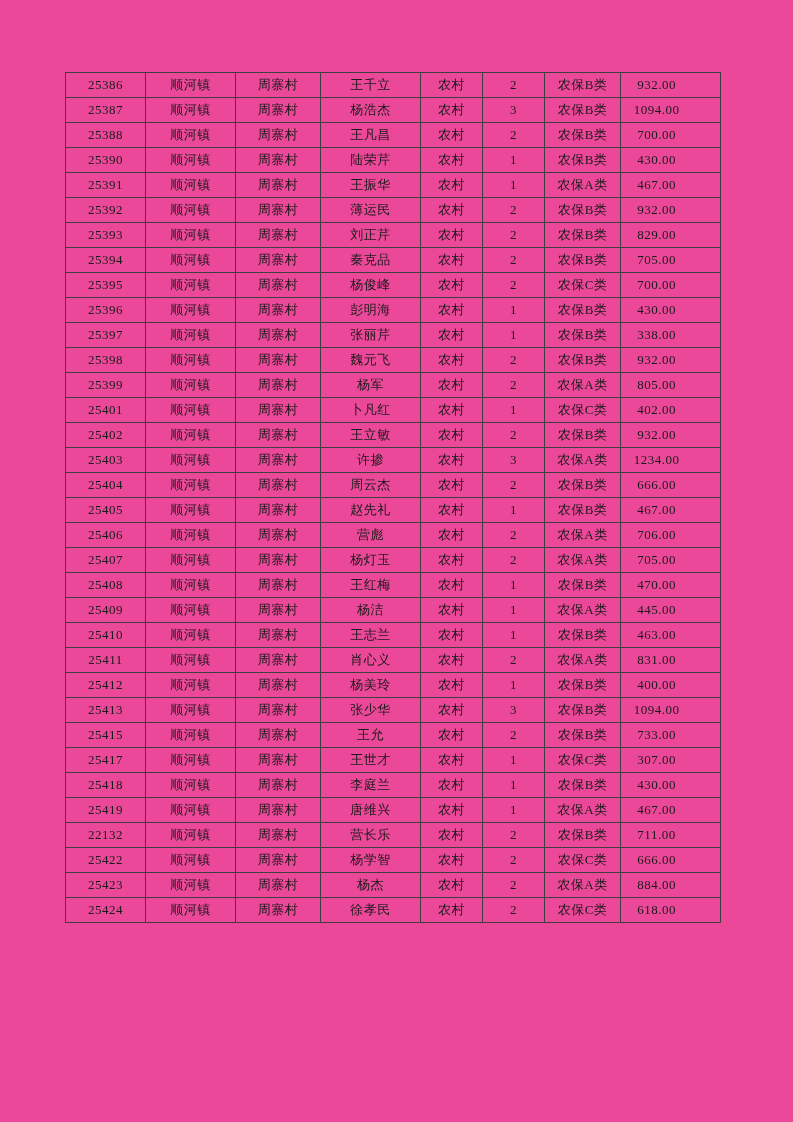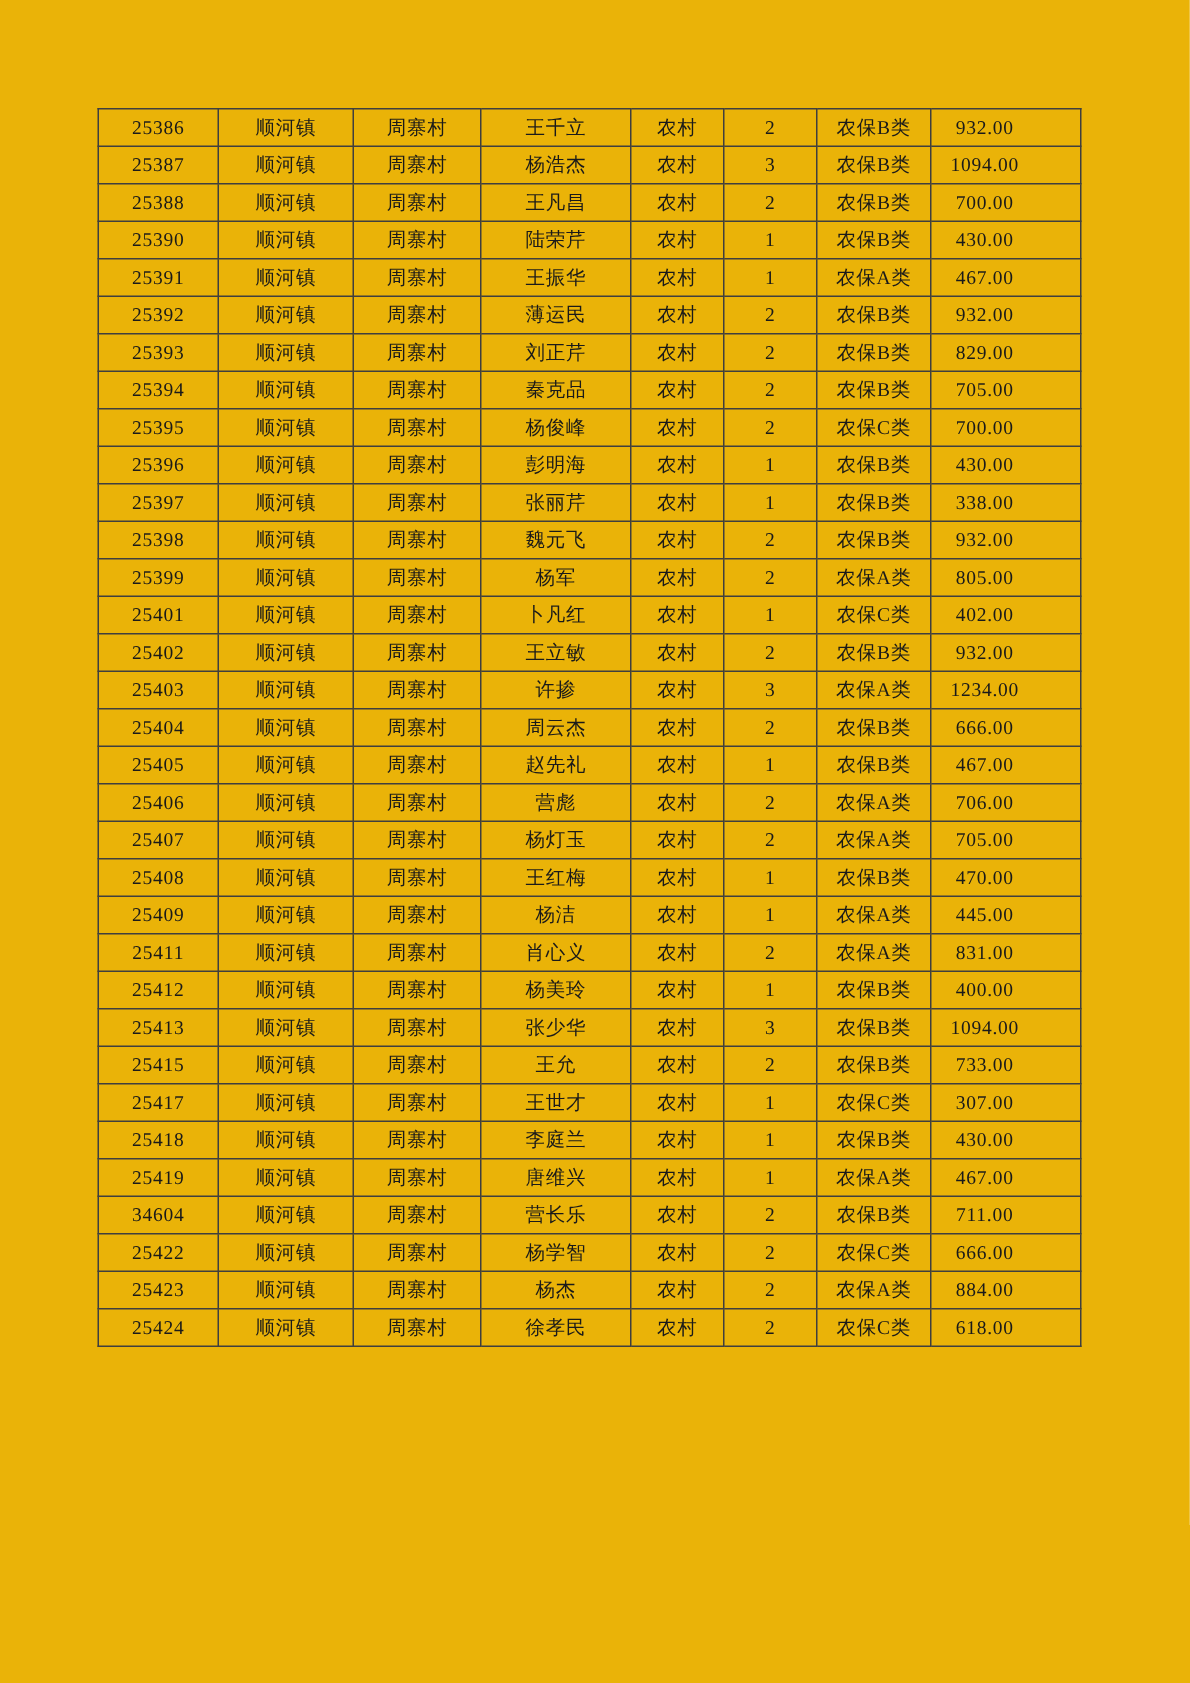--- a/index.html
+++ b/index.html
@@ -13,21 +13,21 @@
     position: relative;
     font-family: "Liberation Serif", "DejaVu Serif", serif;
     color: #1a1a1a;
   }
   .sheet {
     position: absolute;
     left: 0;
     top: 0;
     width: 793px;
     height: 1122px;
-    background: #eab308;
+    background: #ec4899;
   }
   table.benefits {
     position: absolute;
     left: 65px;
     top: 72px;
     border-collapse: collapse;
     table-layout: fixed;
     width: 655px;
     font-size: 13px;
   }
@@ -285,20 +285,30 @@
     <td>25409</td>
     <td>顺河镇</td>
     <td>周寨村</td>
     <td>杨洁</td>
     <td>农村</td>
     <td>1</td>
     <td>农保A类</td>
     <td>445.00</td>
   </tr>
         <tr>
+    <td>25410</td>
+    <td>顺河镇</td>
+    <td>周寨村</td>
+    <td>王志兰</td>
+    <td>农村</td>
+    <td>1</td>
+    <td>农保B类</td>
+    <td>463.00</td>
+  </tr>
+        <tr>
     <td>25411</td>
     <td>顺河镇</td>
     <td>周寨村</td>
     <td>肖心义</td>
     <td>农村</td>
     <td>2</td>
     <td>农保A类</td>
     <td>831.00</td>
   </tr>
         <tr>
@@ -355,21 +365,21 @@
     <td>25419</td>
     <td>顺河镇</td>
     <td>周寨村</td>
     <td>唐维兴</td>
     <td>农村</td>
     <td>1</td>
     <td>农保A类</td>
     <td>467.00</td>
   </tr>
         <tr>
-    <td>34604</td>
+    <td>22132</td>
     <td>顺河镇</td>
     <td>周寨村</td>
     <td>营长乐</td>
     <td>农村</td>
     <td>2</td>
     <td>农保B类</td>
     <td>711.00</td>
   </tr>
         <tr>
     <td>25422</td>

